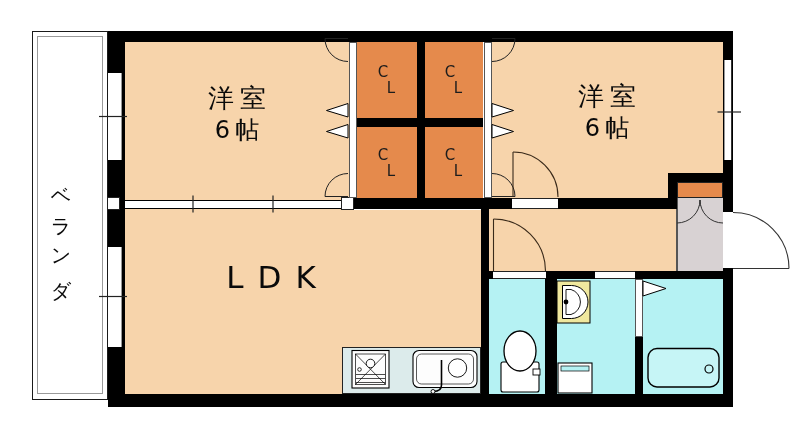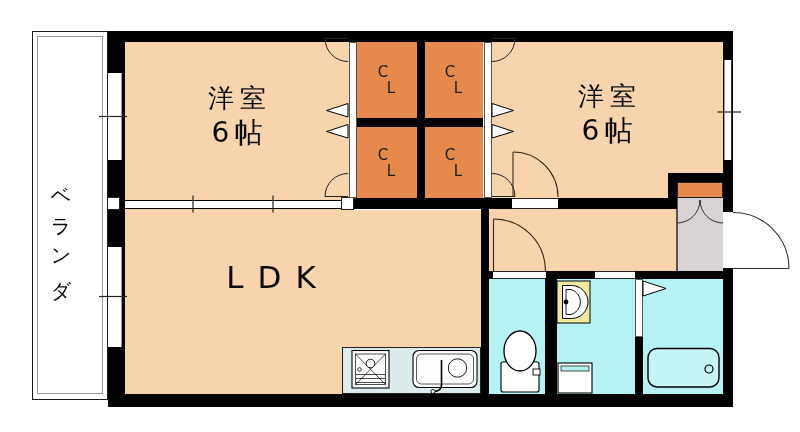--- a/index.html
+++ b/index.html
@@ -13,21 +13,21 @@
   .gap{background:#fff;border-top:1px solid #222;border-bottom:1px solid #222;}
   .doorstrip{background:#fff;border:1px solid #555;}
   .window{background:#fff;}
   .junction{background:#fff;border:1px solid #222;}
   .label{display:flex;flex-direction:column;align-items:center;line-height:1.18;}
   .closet-cell{display:flex;flex-direction:column;align-items:center;justify-content:center;
                font-size:15px;line-height:16px;color:#1c1c1c;}
   .closet-cell .c1{transform:translateX(-4px);}
   .closet-cell .c2{transform:translateX(4px);}
   .room-name{font-size:26px;letter-spacing:6px;text-indent:6px;}
-  .room-size{font-size:28px;letter-spacing:5px;text-indent:5px;margin-top:2px;}
+  .room-size{font-size:24px;letter-spacing:5px;text-indent:5px;margin-top:2px;}
   .ldk-name{font-size:31px;letter-spacing:14px;text-indent:14px;}
   .ldk-size{font-size:29px;letter-spacing:10px;text-indent:10px;margin-top:3px;}
   .veranda-label{writing-mode:vertical-rl;text-orientation:upright;font-size:20px;
                  letter-spacing:8px;display:flex;align-items:center;justify-content:center;}
   svg{position:absolute;left:0;top:0;pointer-events:none;}
 </style>
 </head>
 <body>
 
 <div id="canvas">

